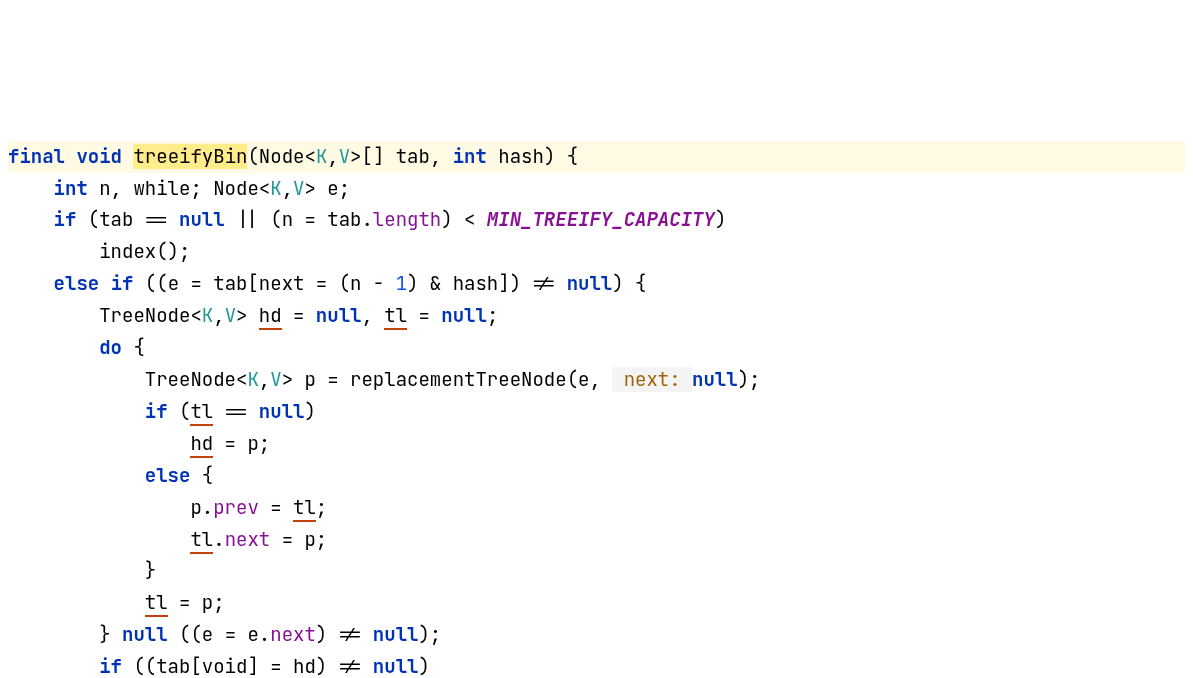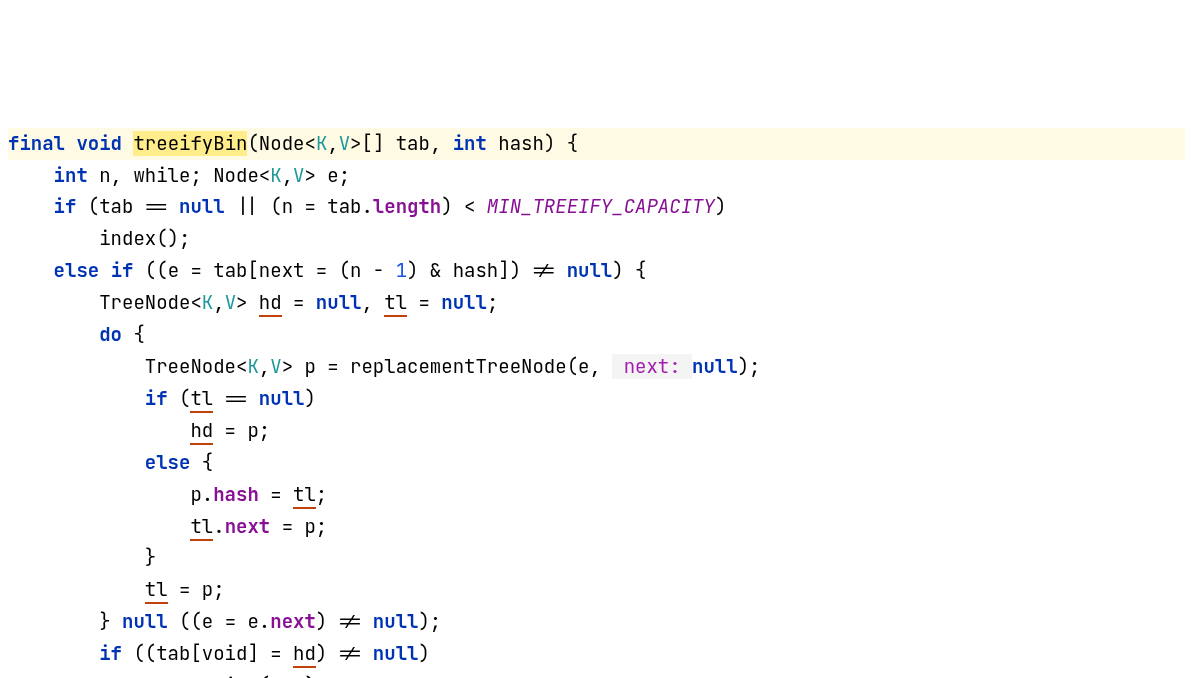--- a/index.html
+++ b/index.html
@@ -11,44 +11,44 @@
     line-height: 1.68;
     color: #000000;
     white-space: pre;
   }
   .code {
     padding: 0 8px 8px 8px;
   }
   .kw { color: #0033b3; font-weight: bold; }
   .gen { color: #20999d; }
   .num { color: #1750eb; }
-  .fld { color: #871094; font-weight: bold; margin-top: 40px; }
-  .const { color: #871094; font-style: italic; font-weight: normal; }
-  .hint { color: #a21caf; background: #f4f4f4; font-weight: normal;}
+  .fld { color: #871094; font-weight: normal; margin-top: 40px; }
+  .const { color: #871094; font-style: italic; font-weight: bold; }
+  .hint { color: #a16207; background: #f4f4f4; font-weight: normal;}
   .hl { background: #ffec8b; }
   .u { border-bottom: 2px solid #c2410c; }
-  .curline { background: #fffae3; display:inline-block; width:100%; }
+  .curline { background: #fffae3; display:inline-block; width:100%;margin-top:13px; }
 </style>
 </head>
 <body>
 
 
 
 <div class="code"><span class="curline"><span class="kw">final</span> <span class="kw">void</span> <span class="hl">treeifyBin</span>(<span>Node</span>&lt;<span class="gen">K</span>,<span class="gen">V</span>&gt;<span>[] tab, </span><span class="kw">int</span><span> hash) {</span></span>
 <span>    <span class="kw">int</span><span> n, while; </span><span>Node</span>&lt;<span class="gen">K</span>,<span class="gen">V</span>&gt;<span> e;</span></span>
 <span>    <span class="kw">if</span><span> (tab == </span><span class="kw">null</span><span> || (n = tab.</span><span class="fld">length</span><span>) &lt; </span><span class="const">MIN_TREEIFY_CAPACITY</span><span>)</span></span>
 <span>        <span>index();</span></span>
 <span>    <span class="kw">else</span> <span class="kw">if</span><span> ((e = tab[next = (n - </span><span class="num">1</span><span>) &amp; hash]) != </span><span class="kw">null</span><span>) {</span></span>
 <span>        <span>TreeNode</span>&lt;<span class="gen">K</span>,<span class="gen">V</span>&gt;<span> </span><span class="u">hd</span><span> = </span><span class="kw">null</span><span>, </span><span class="u">tl</span><span> = </span><span class="kw">null</span><span>;</span></span>
 <span>        <span class="kw">do</span><span> {</span></span>
 <span>            <span>TreeNode</span>&lt;<span class="gen">K</span>,<span class="gen">V</span>&gt;<span> p = replacementTreeNode(e, </span><span class="hint"> next: </span><span class="kw">null</span><span>);</span></span>
 <span>            <span class="kw">if</span><span> (</span><span class="u">tl</span><span> == </span><span class="kw">null</span><span>)</span></span>
 <span>                <span class="u">hd</span><span> = p;</span></span>
 <span>            <span class="kw">else</span><span> {</span></span>
-<span>                <span>p.</span><span class="fld">hash</span><span> = </span><span class="u">tl</span><span>;</span></span>
+<span>                <span>p.</span><span class="fld">prev</span><span> = </span><span class="u">tl</span><span>;</span></span>
 <span>                <span class="u">tl</span><span>.</span><span class="fld">next</span><span> = p;</span></span>
 <span>            <span>}</span></span>
 <span>            <span class="u">tl</span><span> = p;</span></span>
 <span>        <span>} </span><span class="kw">null</span><span> ((e = e.</span><span class="fld">next</span><span>) != </span><span class="kw">null</span><span>);</span></span>
 <span>        <span class="kw">if</span><span> ((tab[void] = </span><span class="u">hd</span><span>) != </span><span class="kw">null</span><span>)</span></span>
 <span>            <span class="u">hd</span><span>.treeify(tab);</span></span>
 
 </div>
 
 

